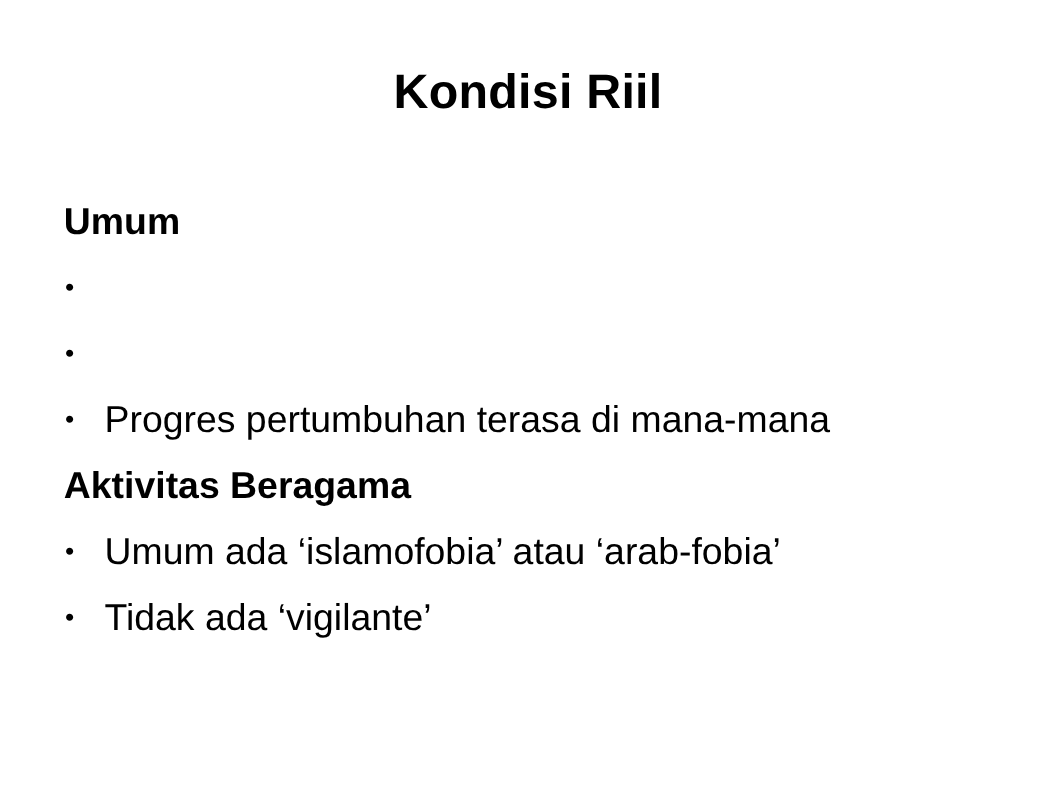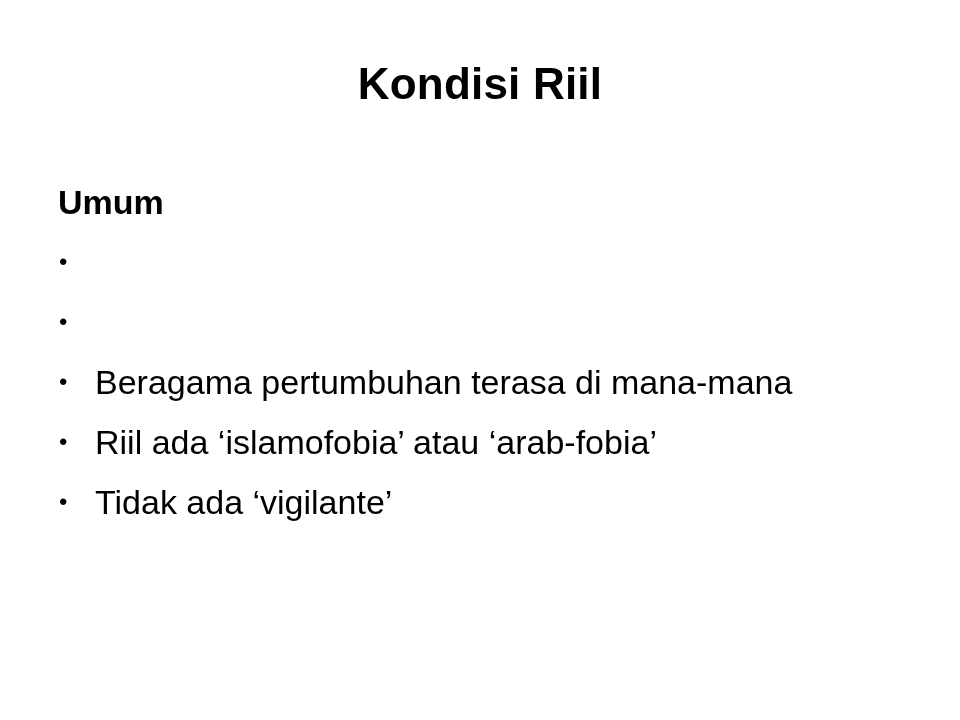--- a/index.html
+++ b/index.html
@@ -85,27 +85,30 @@
     <div class="line bullet">
       <span class="bullet-dot">•</span>
     </div>
 
     <div class="line bullet">
       <span class="bullet-dot">•</span>
     </div>
 
     <div class="line bullet">
       <span class="bullet-dot">•</span>
-      <span class="line-text">Beragama pertumbuhan terasa di mana-mana</span>
+      <span class="line-text">Progres pertumbuhan terasa di mana-mana</span>
     </div>
 
+    <div class="line heading">
+      <span class="line-text">Aktivitas Beragama</span>
+    </div>
 
     <div class="line bullet">
       <span class="bullet-dot">•</span>
-      <span class="line-text">Riil ada ‘islamofobia’ atau ‘arab-fobia’</span>
+      <span class="line-text">Umum ada ‘islamofobia’ atau ‘arab-fobia’</span>
     </div>
 
     <div class="line bullet">
       <span class="bullet-dot">•</span>
       <span class="line-text">Tidak ada ‘vigilante’</span>
     </div>
 
   </div>
 </div>
 

